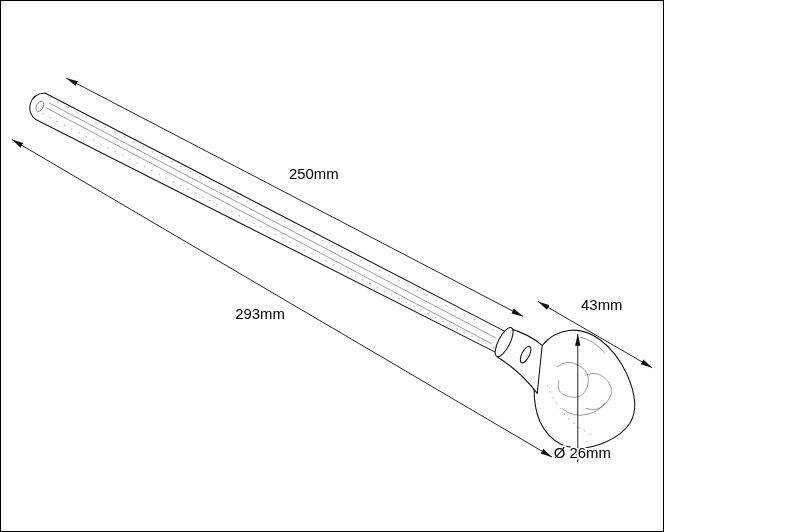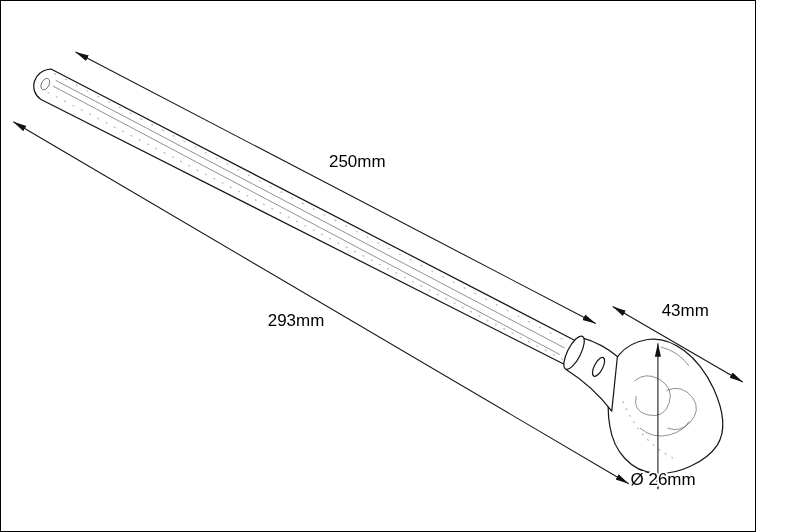--- a/index.html
+++ b/index.html
@@ -1,16 +1,16 @@
 <!DOCTYPE html>
 <html><head>
 <meta charset="utf-8">
 <style>
   html,body{margin:0;padding:0;background:#fff;}
-  .canvas{position:relative;width:756px;height:532px;box-sizing:border-box;border:1px solid #000;background:#fff;overflow:hidden;}
+  .canvas{position:relative;width:664px;height:532px;box-sizing:border-box;border:1px solid #000;background:#fff;overflow:hidden;}
   svg{display:block;width:100%;height:100%;}
   .outline{fill:#fff;stroke:#161616;stroke-width:1.3;stroke-linejoin:round;}
   .thin{fill:none;stroke:#8a8a8a;stroke-width:1;}
   .faint{fill:none;stroke:#555;stroke-width:1.4;opacity:.4;}
   .tex{fill:none;stroke:#3a3a3a;stroke-width:.8;opacity:.75;}
   .dim{stroke:#111;stroke-width:1.1;fill:none;marker-start:url(#arw);marker-end:url(#arw);}
   .dim-label{font-family:"Liberation Sans",sans-serif;font-size:18px;fill:#000;
              paint-order:stroke;stroke:#fff;stroke-width:4px;stroke-linejoin:round;}
 </style>
 </head>

